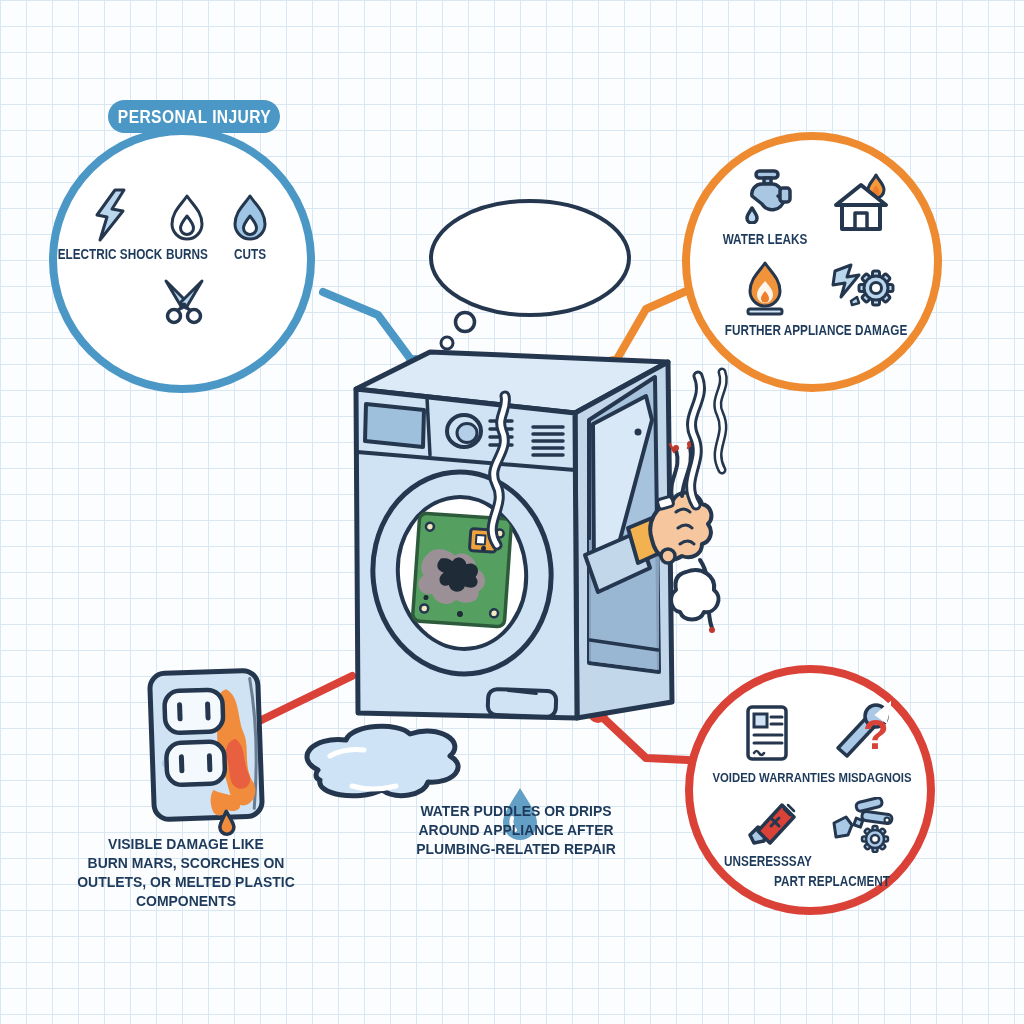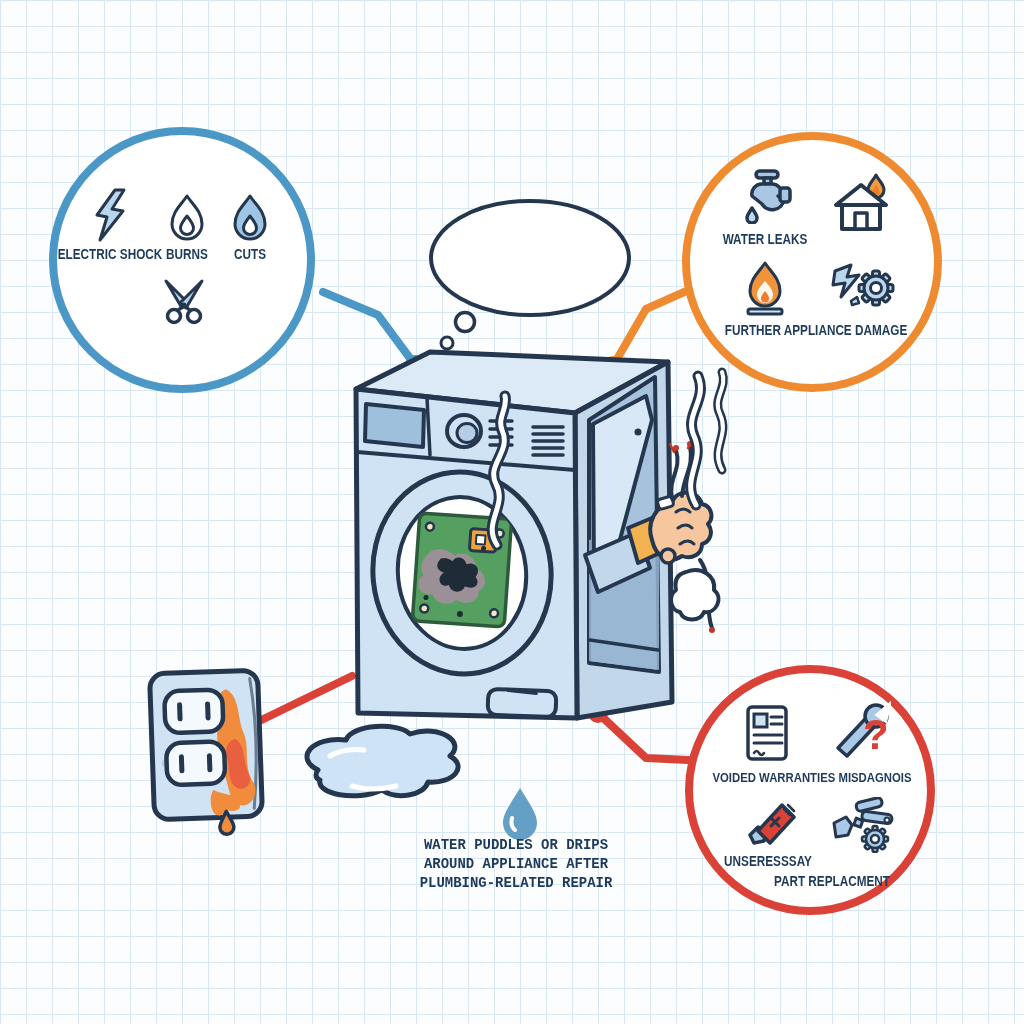--- a/index.html
+++ b/index.html
@@ -212,20 +212,23 @@
       <svg width="52" height="48" viewBox="0 0 52 48">
         <path d="M8 4 L30 26 L24 31 Z" fill="#bad6ec" stroke="#24374e" stroke-width="3" stroke-linejoin="round"></path>
         <path d="M44 4 L22 26 L28 31 Z" fill="#bad6ec" stroke="#24374e" stroke-width="3" stroke-linejoin="round"></path>
         <path d="M24 30 L18 35 M28 30 L34 35" stroke="#24374e" stroke-width="3.5" stroke-linecap="round"></path>
         <circle cx="16" cy="39" r="6.5" fill="#ffffff" stroke="#24374e" stroke-width="3.5"></circle>
         <circle cx="36" cy="39" r="6.5" fill="#ffffff" stroke="#24374e" stroke-width="3.5"></circle>
         <circle cx="26" cy="28" r="2.5" fill="#24374e"></circle>
       </svg>
     </div>
   </div>
+  <div class="pill" style="left:108px;top:100px;width:172px;height:33px;background:#4b97c5;">
+    <span>PERSONAL INJURY</span>
+  </div>
 
   <div class="circle" style="left:682px;top:132px;width:260px;height:260px;border:8px solid #ee8b31;">
     <div class="icon" style="left:46px;top:28px;">
       <svg width="58" height="56" viewBox="0 0 58 56">
         <g stroke="#24374e" stroke-width="3.5" stroke-linejoin="round" stroke-linecap="round">
           <rect x="20" y="3" width="22" height="7" rx="3.5" fill="#a9c6e2"></rect>
           <rect x="28" y="10" width="7" height="6" fill="#a9c6e2"></rect>
           <path d="M16 28 a10 10 0 0 1 10 -12 h10 a10 10 0 0 1 10 10 v2 h-4 l6 4 a12 12 0 0 1 -22 4 l-10 -8 z" fill="#a9c6e2"></path>
           <rect x="44" y="20" width="10" height="14" rx="3" fill="#a9c6e2"></rect>
           <path d="M16 40 c-3 5 -5 7 -5 10 a5 5 0 0 0 10 0 c0 -3 -2 -5 -5 -10 z" fill="#bcd8ee"></path>
@@ -310,19 +313,25 @@
           <circle r="9"></circle>
           <circle r="4" fill="#ffffff"></circle>
         </g>
       </svg>
     </div>
     <span class="lbl" style="left:75px;top:188px;">UNSERESSSAY</span>
     <span class="lbl" style="left:139px;top:208px;">PART REPLACMENT</span>
   </div>
 
 
-  <div class="cap" style="left:391px;top:836px;font-family:Liberation Mono, monospace;">
+  <div class="cap" style="left:61px;top:834px;">
+    <div>VISIBLE DAMAGE LIKE</div>
+    <div>BURN MARS, SCORCHES ON</div>
+    <div>OUTLETS, OR MELTED PLASTIC</div>
+    <div>COMPONENTS</div>
+  </div>
+  <div class="cap" style="left:391px;top:801px;">
     <div>WATER PUDDLES OR DRIPS</div>
     <div>AROUND APPLIANCE AFTER</div>
     <div>PLUMBING-RELATED REPAIR</div>
   </div>
 
 </div>
 
 </body></html>

